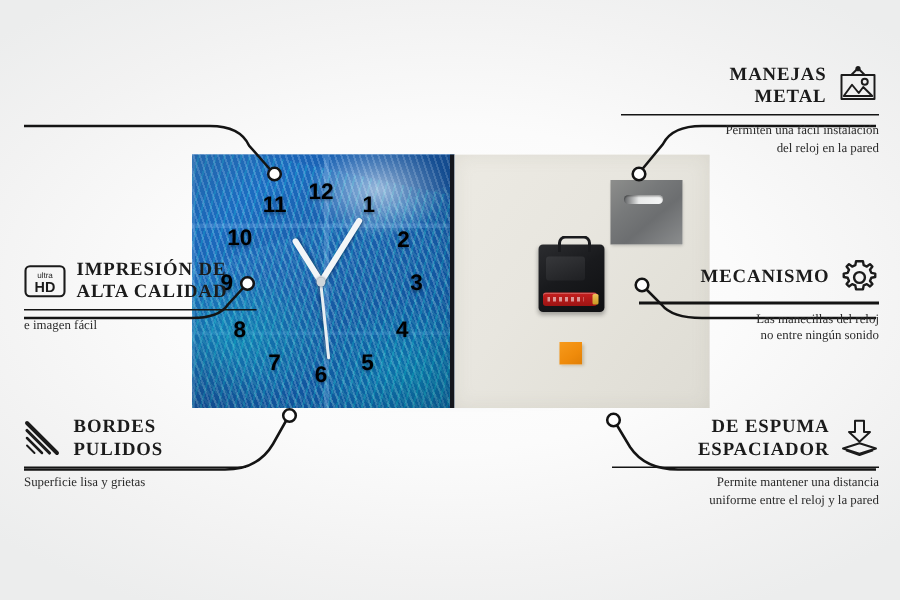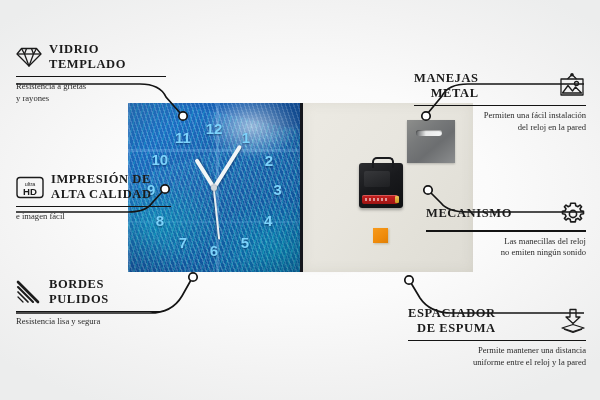--- a/index.html
+++ b/index.html
@@ -69,21 +69,21 @@
       linear-gradient(to bottom, rgba(120,180,240,.22) 0 2px, rgba(0,0,0,0) 2px) 0 118px/100% 100%;
     background-repeat:no-repeat;
     opacity:.85;
   }
   .art.vign{
     background:radial-gradient(ellipse 80% 80% at 50% 50%, rgba(0,0,0,0) 55%, rgba(2,25,60,.30) 100%);
   }
 
   .numerals{position:absolute;inset:0;}
   .num{
-    position:absolute;color:#7dd3fc;
+    position:absolute;color:#000000;
     font-family:"Liberation Sans", sans-serif;
     font-weight:700;font-size:15px;line-height:1;
     text-shadow:0 1px 2px rgba(0,30,70,.55);
     transform:translate(-50%,-50%);
   }
   .hand{position:absolute;left:50%;top:50%;transform-origin:0% 50%;background:#f2f6f8;border-radius:2px;box-shadow:0 1px 2px rgba(0,25,60,.45);}
   .hand.hour{width:34px;height:4px;margin-top:-2px;transform:rotate(-122deg);}
   .hand.minute{width:50px;height:4px;margin-top:-2px;transform:rotate(-58deg);}
   .hand.second{width:52px;height:1.5px;margin-top:-.75px;transform:rotate(84deg);background:#e8eef2;}
   .cap{position:absolute;left:50%;top:50%;width:6px;height:6px;margin:-3px 0 0 -3px;border-radius:50%;background:#cfd6da;box-shadow:0 0 2px rgba(0,20,50,.6);}
@@ -147,21 +147,21 @@
   }
   .feat-rule{height:1.6px;background:#141414;margin:3px 0 4px 0;}
   .feat-desc{
     font-family:"Liberation Serif", serif;
     font-size:8.6px;color:#2b2b2b;line-height:1.35;white-space:nowrap;
   }
   .feat-head{display:flex;align-items:center;gap:7px;}
   .icon{flex:0 0 auto;display:block;}
   .left .feat-head{justify-content:flex-start;}
   .left .feat-desc{text-align:left;}
-  .right .feat-head{justify-content:space-between;margin-top:29px;}
+  .right .feat-head{justify-content:flex-end;}
   .right .feat-title{text-align:right;}
   .right .feat-desc{text-align:right;}
 
   #f1{left:16px;top:42px;width:150px;}
   #f2{left:16px;top:172px;width:155px;}
   #f3{left:16px;top:277px;width:148px;}
   #f4{right:14px;top:42px;width:172px;}
   #f5{right:14px;top:172px;width:160px;}
   #f6{right:14px;top:277px;width:178px;}
 
@@ -237,39 +237,20 @@
       <circle cx="426" cy="116" r="4.2" fill="#ffffff" stroke="#141414" stroke-width="1.7"></circle>
 
       <path d="M584,212 L468,212 Q448,212 441,203 L430,192"></path>
       <circle cx="428" cy="190" r="4.2" fill="#ffffff" stroke="#141414" stroke-width="1.7"></circle>
 
       <path d="M584,313 L452,313 Q430,313 420,298 L411,283"></path>
       <circle cx="409" cy="280" r="4.2" fill="#ffffff" stroke="#141414" stroke-width="1.7"></circle>
     </g>
   </svg>
 
-  <div class="feature left" id="f1">
-    <div class="feat-head">
-      <svg class="icon" width="26" height="22" viewBox="0 0 26 22">
-        <g fill="none" stroke="#1b1b1b" stroke-width="1.3" stroke-linejoin="round">
-          <path d="M5.5,2.5 L20.5,2.5 L25,8 L13,20 L1,8 Z"></path>
-          <path d="M1,8 L25,8"></path>
-          <path d="M5.5,2.5 L8.5,8 L13,20 L17.5,8 L20.5,2.5"></path>
-          <path d="M8.5,8 L10.5,2.5 M17.5,8 L15.5,2.5"></path>
-        </g>
-      </svg>
-      <div>
-        <div class="feat-title">VIDRIO</div>
-        <div class="feat-title">TEMPLADO</div>
-      </div>
-    </div>
-    <div class="feat-rule"></div>
-    <div class="feat-desc">Resistencia a grietas</div>
-    <div class="feat-desc">y rayones</div>
-  </div>
 
   <div class="feature left" id="f2">
     <div class="feat-head">
       <svg class="icon" width="28" height="23" viewBox="0 0 28 23">
         <rect x="1" y="1.5" width="26" height="20" rx="3" fill="none" stroke="#1b1b1b" stroke-width="1.4"></rect>
         <text x="14" y="9.5" font-family="Liberation Sans, sans-serif" font-size="5.4" text-anchor="middle" fill="#1b1b1b">ultra</text>
         <text x="14" y="18.6" font-family="Liberation Sans, sans-serif" font-size="9.6" font-weight="bold" text-anchor="middle" fill="#1b1b1b">HD</text>
       </svg>
       <div>
         <div class="feat-title">IMPRESIÓN DE</div>
@@ -289,21 +270,21 @@
           <path d="M2,12 L12,22" stroke-width="1.7"></path>
           <path d="M2,17 L7,22" stroke-width="1.3"></path>
         </g>
       </svg>
       <div>
         <div class="feat-title">BORDES</div>
         <div class="feat-title">PULIDOS</div>
       </div>
     </div>
     <div class="feat-rule"></div>
-    <div class="feat-desc">Resistencia lisa y segura</div>
+    <div class="feat-desc">Superficie lisa y grietas</div>
   </div>
 
   <div class="feature right" id="f4">
     <div class="feat-head">
       <div>
         <div class="feat-title">MANEJAS</div>
         <div class="feat-title">METAL</div>
       </div>
       <svg class="icon" width="28" height="26" viewBox="0 0 28 26">
         <g fill="none" stroke="#1b1b1b" stroke-width="1.3" stroke-linejoin="round">
@@ -327,28 +308,28 @@
       </div>
       <svg class="icon" width="26" height="26" viewBox="0 0 26 26">
         <g fill="none" stroke="#1b1b1b" stroke-width="1.6" stroke-linejoin="round">
           <path d="M13,2.2 l2.3,0 0.5,2.6 2.1,0.9 2.1,-1.6 1.6,1.6 -1.6,2.1 0.9,2.1 2.6,0.5 0,2.3 -2.6,0.5 -0.9,2.1 1.6,2.1 -1.6,1.6 -2.1,-1.6 -2.1,0.9 -0.5,2.6 -2.3,0 -2.3,0 -0.5,-2.6 -2.1,-0.9 -2.1,1.6 -1.6,-1.6 1.6,-2.1 -0.9,-2.1 -2.6,-0.5 0,-2.3 2.6,-0.5 0.9,-2.1 -1.6,-2.1 1.6,-1.6 2.1,1.6 2.1,-0.9 0.5,-2.6 z"></path>
           <circle cx="13" cy="13" r="3.6"></circle>
         </g>
       </svg>
     </div>
     <div class="feat-rule"></div>
     <div class="feat-desc">Las manecillas del reloj</div>
-    <div class="feat-desc">no emiten ningún sonido</div>
+    <div class="feat-desc">no entre ningún sonido</div>
   </div>
 
   <div class="feature right" id="f6">
     <div class="feat-head">
       <div>
+        <div class="feat-title">DE ESPUMA</div>
         <div class="feat-title">ESPACIADOR</div>
-        <div class="feat-title">DE ESPUMA</div>
       </div>
       <svg class="icon" width="26" height="26" viewBox="0 0 26 26">
         <g fill="none" stroke="#1b1b1b" stroke-width="1.3" stroke-linejoin="round">
           <path d="M10,1.5 L16,1.5 L16,9 L20,9 L13,15.5 L6,9 L10,9 Z"></path>
           <path d="M13,16.5 L24,20 L13,23.5 L2,20 Z"></path>
           <path d="M4,21.2 L13,24.4 L22,21.2"></path>
         </g>
       </svg>
     </div>
     <div class="feat-rule"></div>

